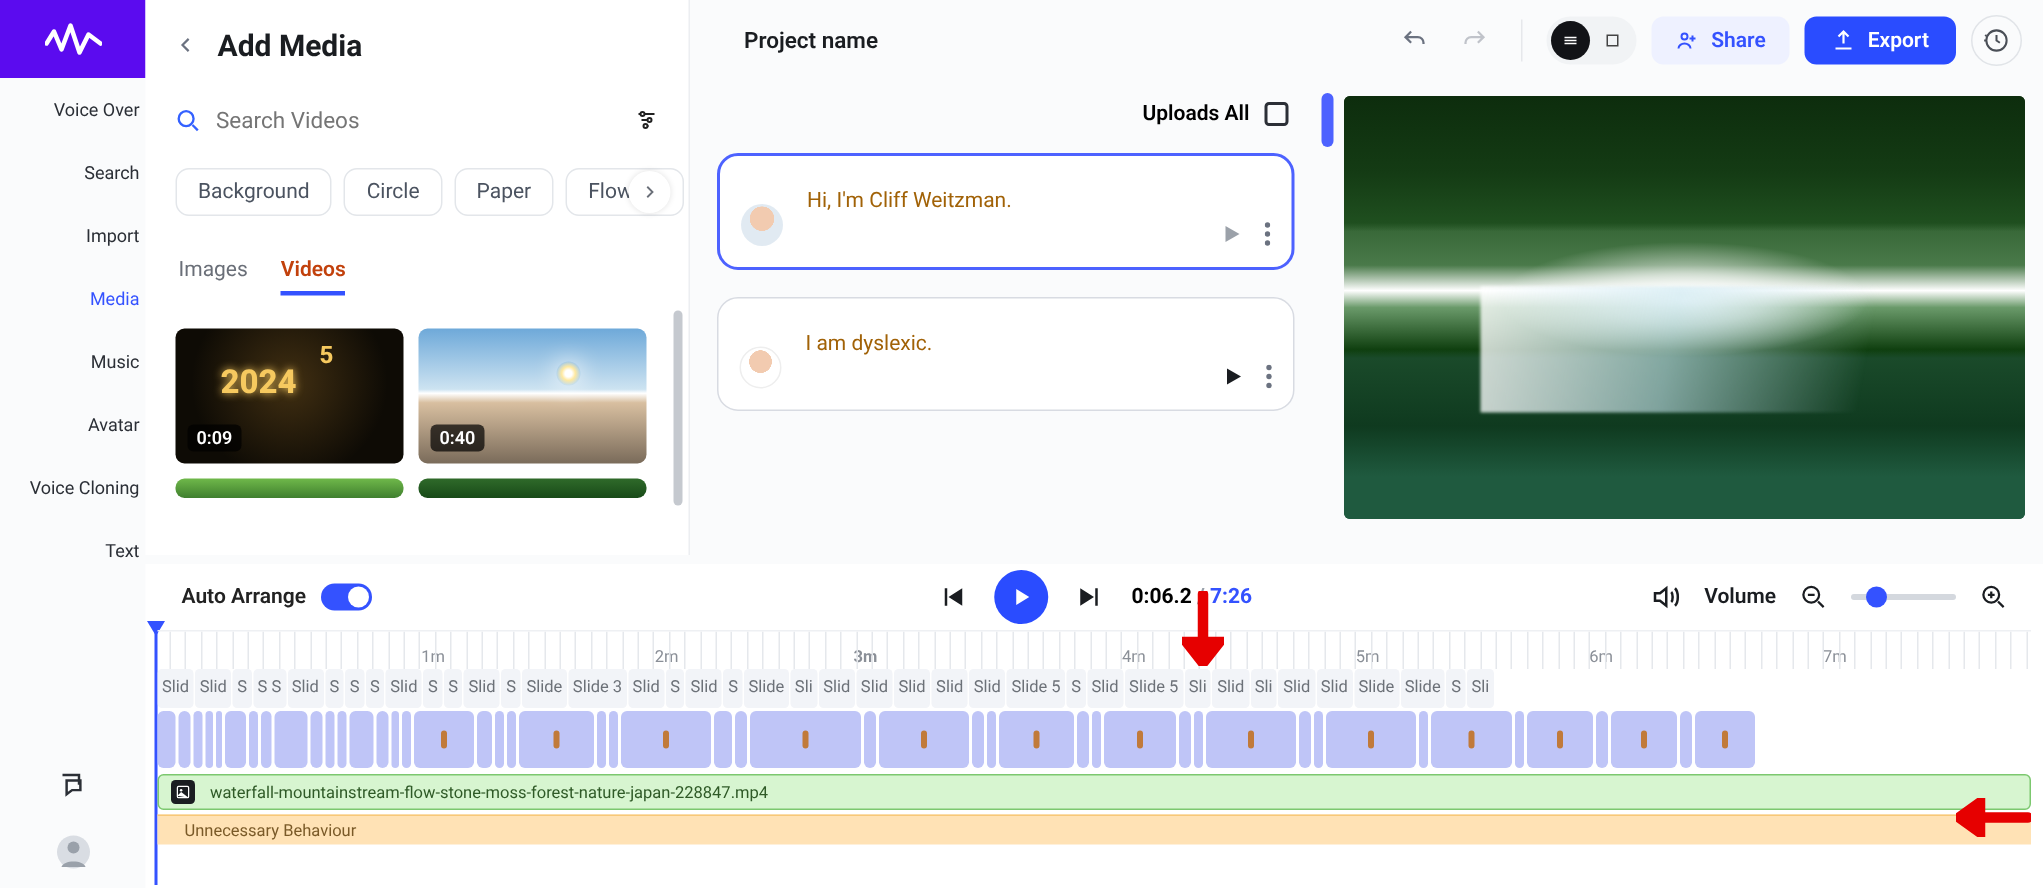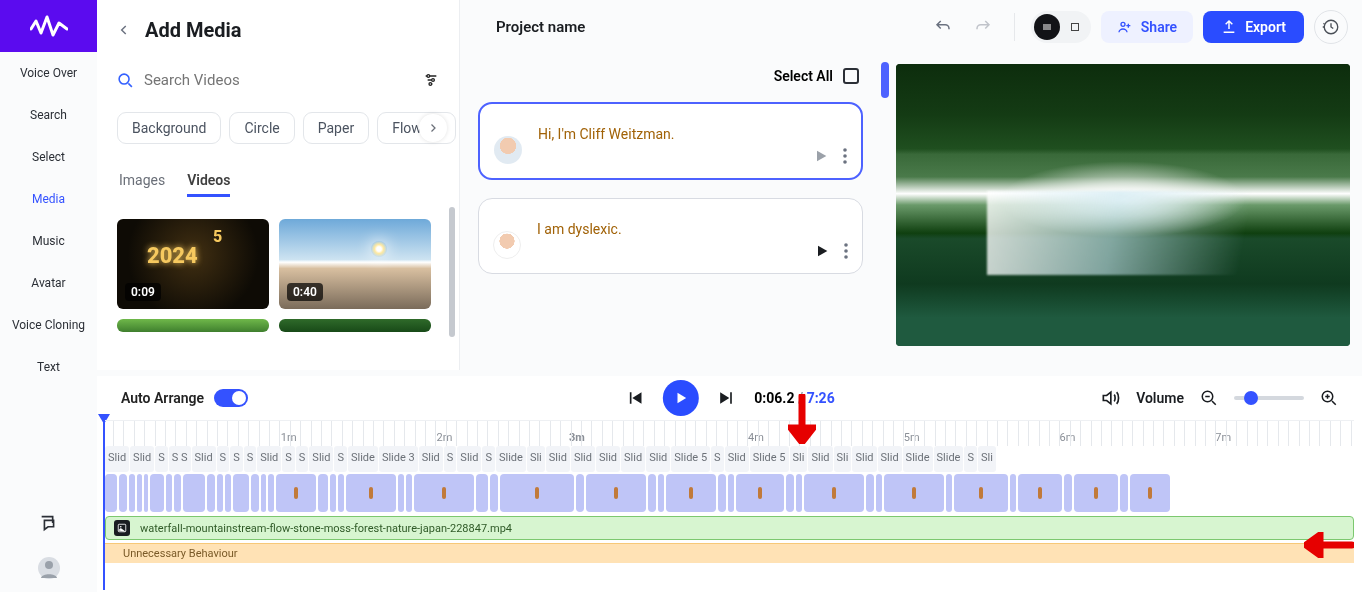--- a/index.html
+++ b/index.html
@@ -2,41 +2,41 @@
 <html><head>
 <meta charset="utf-8">
 <style>
 * { box-sizing: border-box; margin: 0; padding: 0; font-family: -apple-system, BlinkMacSystemFont, "Segoe UI", Roboto, sans-serif; }
 body { width: 1362px; height: 592px; background: #fafbfc; overflow: hidden; position: relative; }
 
 .logo-box { position: absolute; left:0; top:0; width:97px; height:52px; background:#5b0bef; display:flex; align-items:center; justify-content:center; }
 .logo-wave { color:#fff; font-size:26px; font-weight:700; }
 
 .sidebar { position:absolute; left:0; top:52px; width:97px; display:flex; flex-direction:column; align-items:center; gap:0; }
-.sidebar-item { width:97px; padding:14px 4px; text-align:center; font-size:12px; color:#2b2f36; cursor:pointer; }
+.sidebar-item { width:97px; padding:14px 4px; text-align:right; font-size:12px; color:#2b2f36; cursor:pointer; }
 .sidebar-item.active { color:#3452ff; }
 
 .support-icons { position:absolute; left:0; bottom:0; width:97px; display:flex; flex-direction:column; align-items:center; gap:16px; padding-bottom:10px; }
 .icon-btn { width:28px; height:28px; display:flex; align-items:center; justify-content:center; color:#2b2f36; }
 
 .panel { position:absolute; left:97px; top:0; width:363px; height:370px; background:#fff; border-right:1px solid #eceef1; }
 .panel-head { display:flex; align-items:center; gap:14px; padding:18px 20px; }
 .panel-title { font-size:20px; font-weight:700; color:#1a1d21; }
 .search-row { display:flex; align-items:center; padding:0 20px; height:40px; }
 .search-icon { color:#3461ff; margin-right:10px; }
 .search-input { flex:1; border:none; outline:none; font-size:15px; color:#888; background:transparent; }
 .filter-icon { color:#222; }
 
 .chips { display:flex; gap:8px; padding:12px 20px; position:relative; overflow:hidden; }
 .chip { padding:7px 14px; border:1px solid #e3e6ea; border-radius:9px; font-size:14px; color:#4b5360; background:#fff; white-space:nowrap; cursor:pointer; }
 .chip-arrow { position:absolute; right:12px; top:50%; transform:translateY(-50%); width:28px; height:28px; background:#fff; border-radius:50%; display:flex; align-items:center; justify-content:center; box-shadow:0 0 4px rgba(0,0,0,.12); color:#6a6f78; }
 
 .tabs { display:flex; gap:22px; padding:0 22px 10px; font-size:14px; }
 .tab { padding-bottom:6px; color:#6a6f78; cursor:pointer;margin-top:16px; }
-.tab.active { color:#404040; font-weight:600; border-bottom:3px solid #3452ff; }
+.tab.active { color:#c2410c; font-weight:600; border-bottom:3px solid #3452ff; }
 
 .thumbs { display:flex; flex-wrap:wrap; gap:10px; padding:12px 20px; position:relative; }
 .thumb { width:152px; height:90px; border-radius:6px; position:relative; background:#2a2a2a; overflow:hidden; }
 .thumb .dur { position:absolute; left:8px; bottom:8px; background:rgba(0,0,0,.7); color:#fff; font-size:12px; font-weight:600; padding:2px 6px; border-radius:4px; }
 .thumb2 { width:152px; height:13px; border-radius:6px; background:linear-gradient(#6fb84a,#3f7f2e); }
 .thumb-scroll { position:absolute; right:4px; top:0; width:6px; height:130px; background:#c5c9cf; border-radius:3px; }
 
 .header { position:absolute; left:460px; top:0; right:0; height:54px; display:flex; align-items:center; padding:0 14px; }
 .proj-name { font-size:15px; font-weight:600; color:#1a1d21; flex:1; padding-left:22px; }
 .head-right { display:flex; align-items:center; gap:10px; }
@@ -112,21 +112,21 @@
   <span class="logo-wave">
     <svg width="38" height="22" viewBox="0 0 38 22">
         <path d="M1 14 L6 6 L11 18 L17 2 L23 20 L29 8 L37 14" stroke="#fff" stroke-width="3" fill="none" stroke-linecap="round" stroke-linejoin="round"></path>
       </svg>
   </span>
 </div>
 
 <div class="sidebar">
   <div class="sidebar-item">Voice Over</div>
   <div class="sidebar-item">Search</div>
-  <div class="sidebar-item">Select</div>
+  <div class="sidebar-item">Import</div>
   <div class="sidebar-item active">Media</div>
   <div class="sidebar-item">Music</div>
   <div class="sidebar-item">Avatar</div>
   <div class="sidebar-item">Voice Cloning</div>
   <div class="sidebar-item">Text</div>
 </div>
 
 <div class="support-icons">
   <div class="icon-btn">
       <svg width="22" height="22" viewBox="0 0 24 24" fill="none" stroke="currentColor" stroke-width="1.8">
@@ -249,21 +249,21 @@
           <circle cx="12" cy="12" r="9"></circle>
           <path d="M12 7v5l3 2M3 12H1M3 8l-1-1"></path>
         </svg>
       </div>
   </div>
 </div>
 
 <div class="center">
   <div class="center-scroll"></div>
   <div class="center-top">
-    <span>Select All</span>
+    <span>Uploads All</span>
     <span class="checkbox"></span>
   </div>
   <div class="card selected">
     <div class="card-text">Hi, I'm Cliff Weitzman.</div>
     <div class="avatar a1"></div>
     <div class="card-actions">
       <span style="color:#9ba1a9;">
           <svg width="16" height="16" viewBox="0 0 24 24" fill="currentColor">
             <path d="M6 4l14 8-14 8z"></path>
           </svg>

